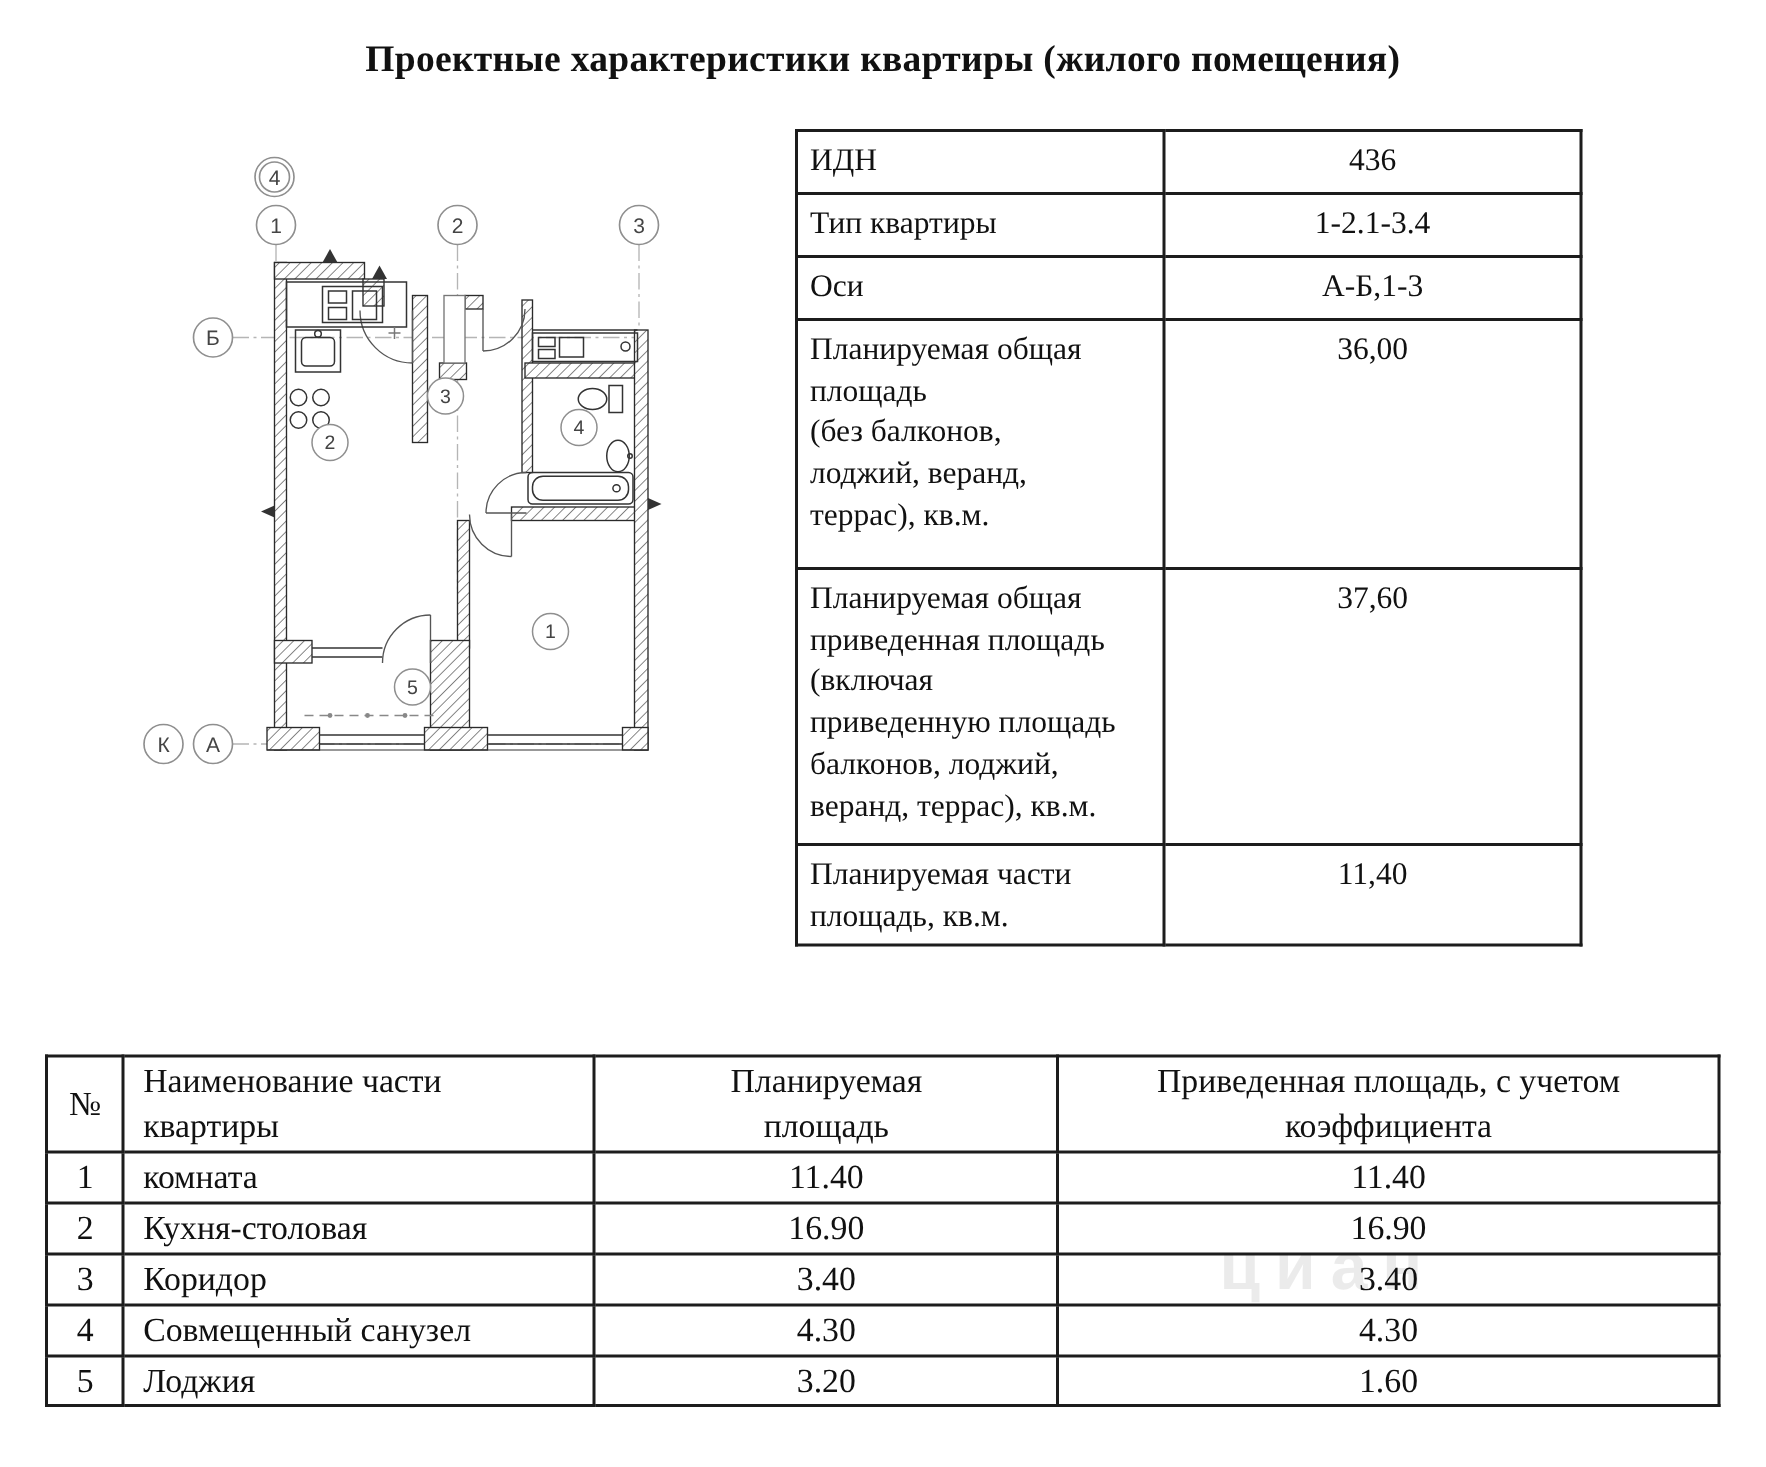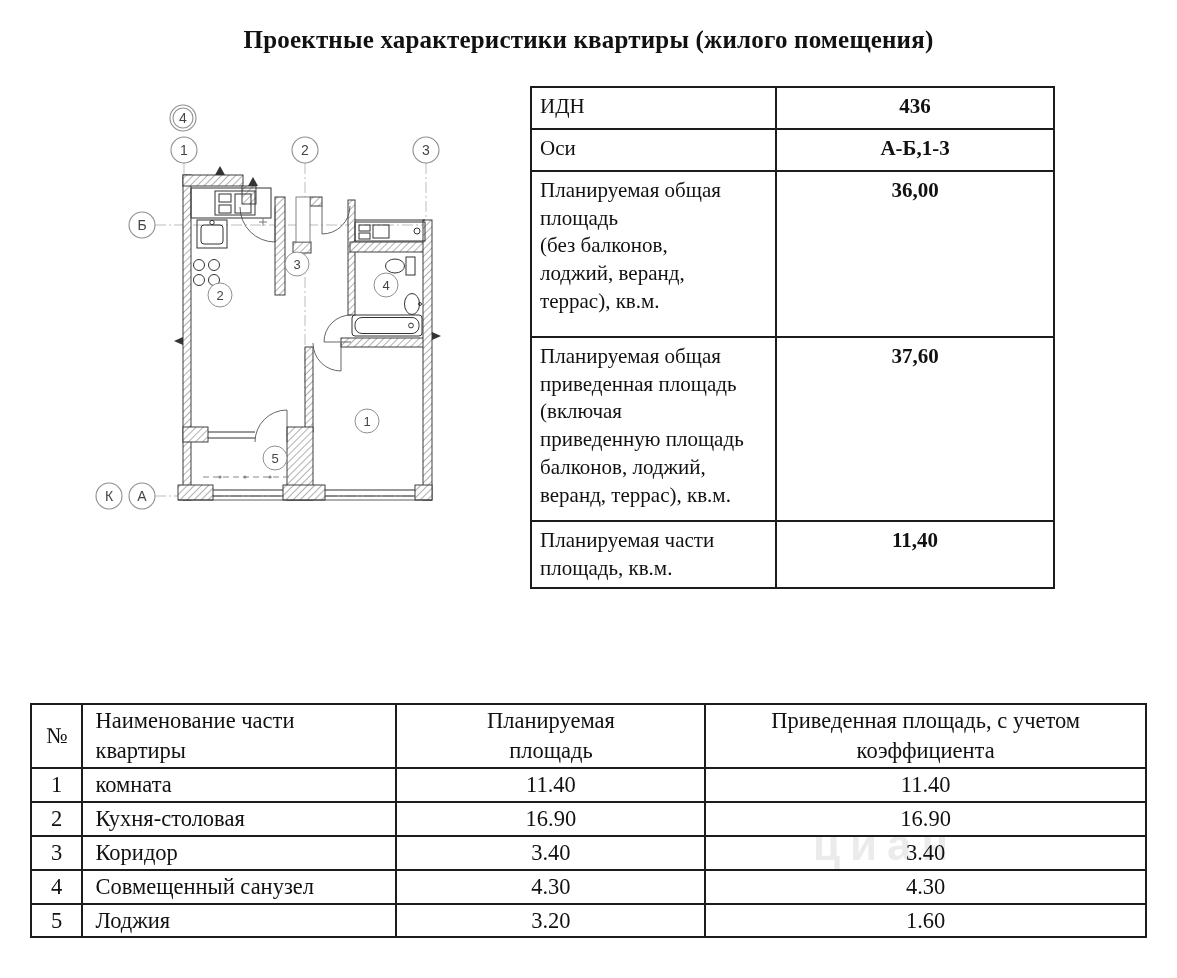--- a/index.html
+++ b/index.html
@@ -17,21 +17,21 @@
   
   .char-table{
     position:absolute;left:530px;top:86px;width:525px;z-index:2;
     border-collapse:collapse;table-layout:fixed;
   }
   .char-table td{
     border:2px solid #1c1c1c;font-size:21px;line-height:1.32;
     vertical-align:top;box-sizing:border-box;
   }
   .char-table td.lbl{width:232px;padding:5px 6px 4px 8px;white-space:pre-line;border-radius:18px;}
-  .char-table td.val{width:263px;padding:5px 4px;font-weight:bold;text-align:center;}
+  .char-table td.val{width:263px;padding:5px 4px;font-weight:normal;text-align:center;}
   
   .rooms-table{
     position:absolute;left:30px;top:703px;width:1117px;z-index:2;
     border-collapse:collapse;table-layout:fixed;
   }
   .rooms-table td,.rooms-table th{
     border:2px solid #1c1c1c;font-size:22.5px;font-weight:normal;
     box-sizing:border-box;line-height:1.33;
   }
   .rooms-table th{vertical-align:middle;white-space:pre-line;}
@@ -208,20 +208,24 @@
 
 <div class="watermark">циан</div>
 
 <table class="char-table">
   <tbody>
     <tr style="height:42px;">
       <td class="lbl">ИДН</td>
       <td class="val">436</td>
     </tr>
     <tr style="height:42px;">
+      <td class="lbl">Тип квартиры</td>
+      <td class="val">1-2.1-3.4</td>
+    </tr>
+    <tr style="height:42px;">
       <td class="lbl">Оси</td>
       <td class="val">А-Б,1-3</td>
     </tr>
     <tr style="height:166px;">
       <td class="lbl">Планируемая общая
 площадь
 (без балконов,
 лоджий, веранд,
 террас), кв.м.</td>
       <td class="val">36,00</td>

